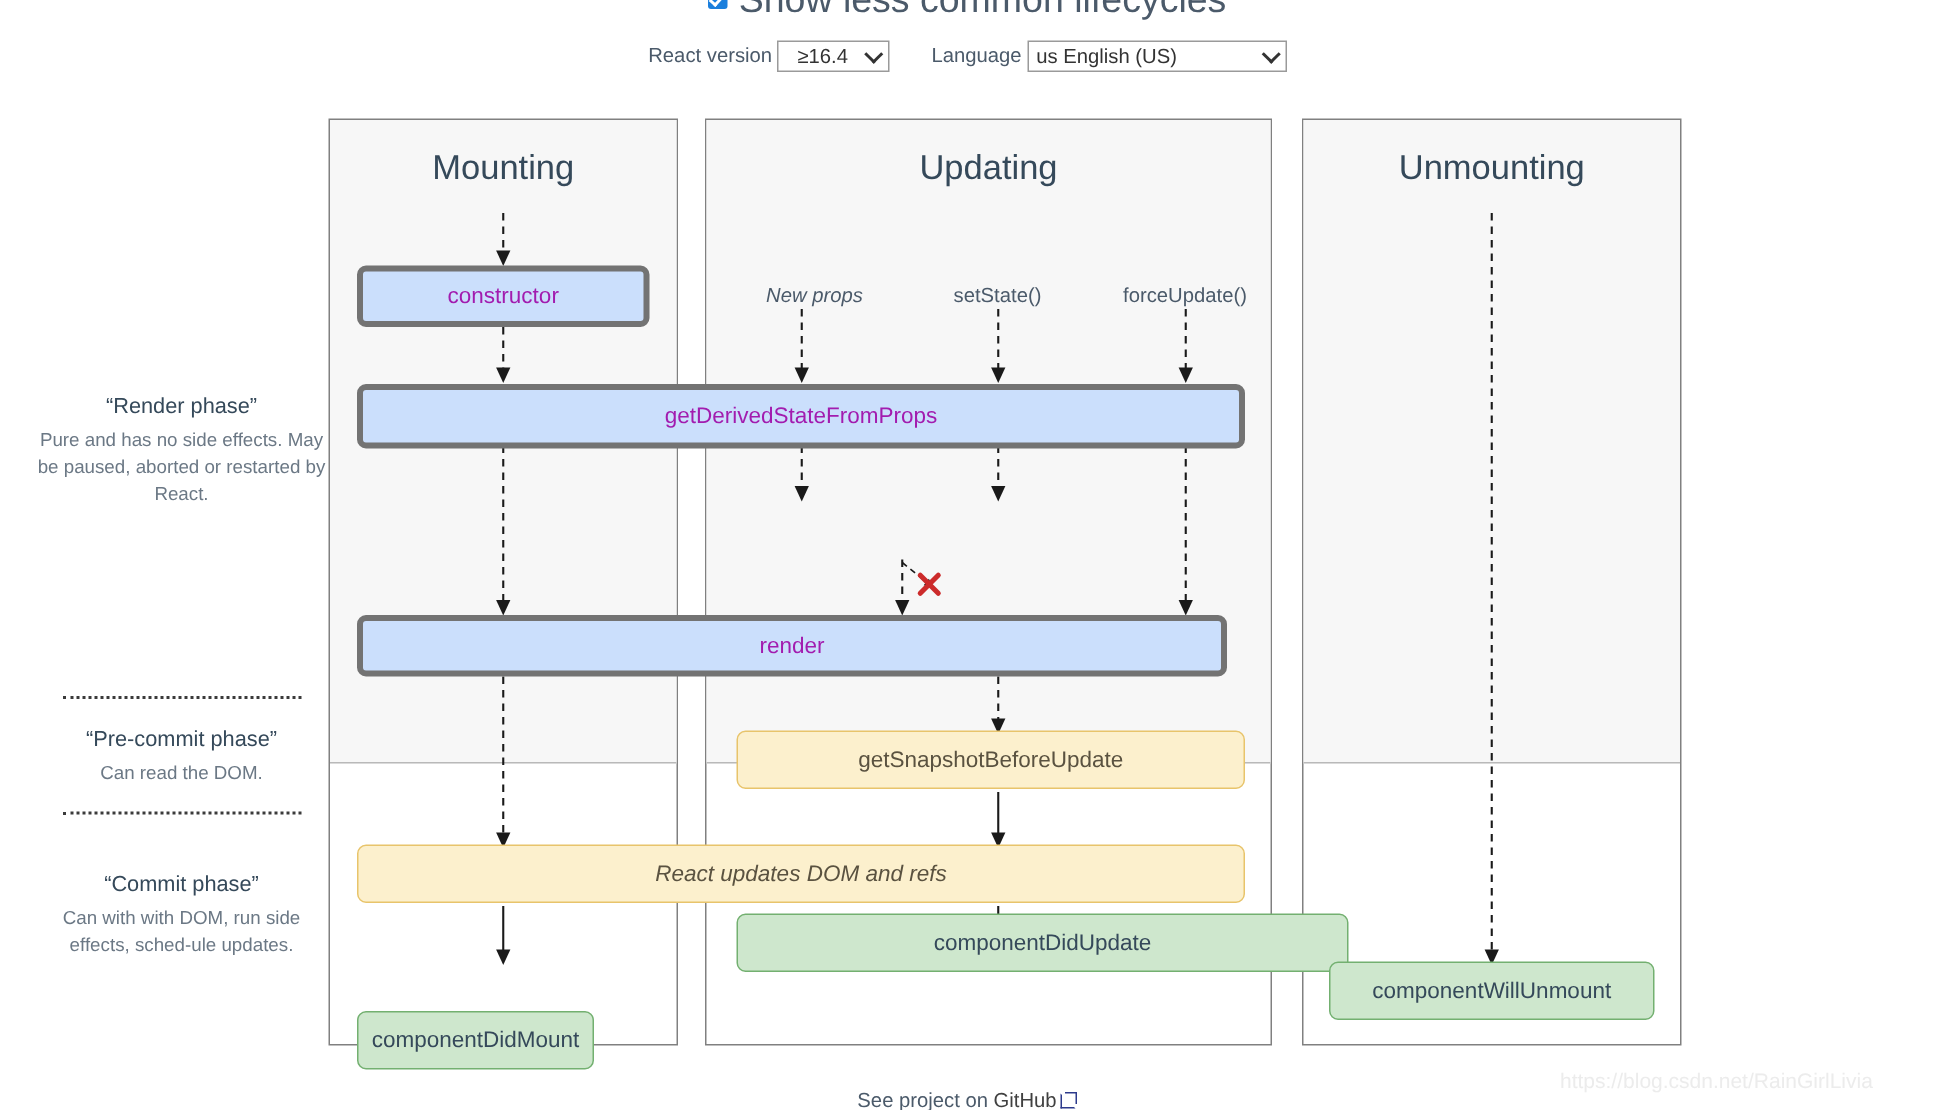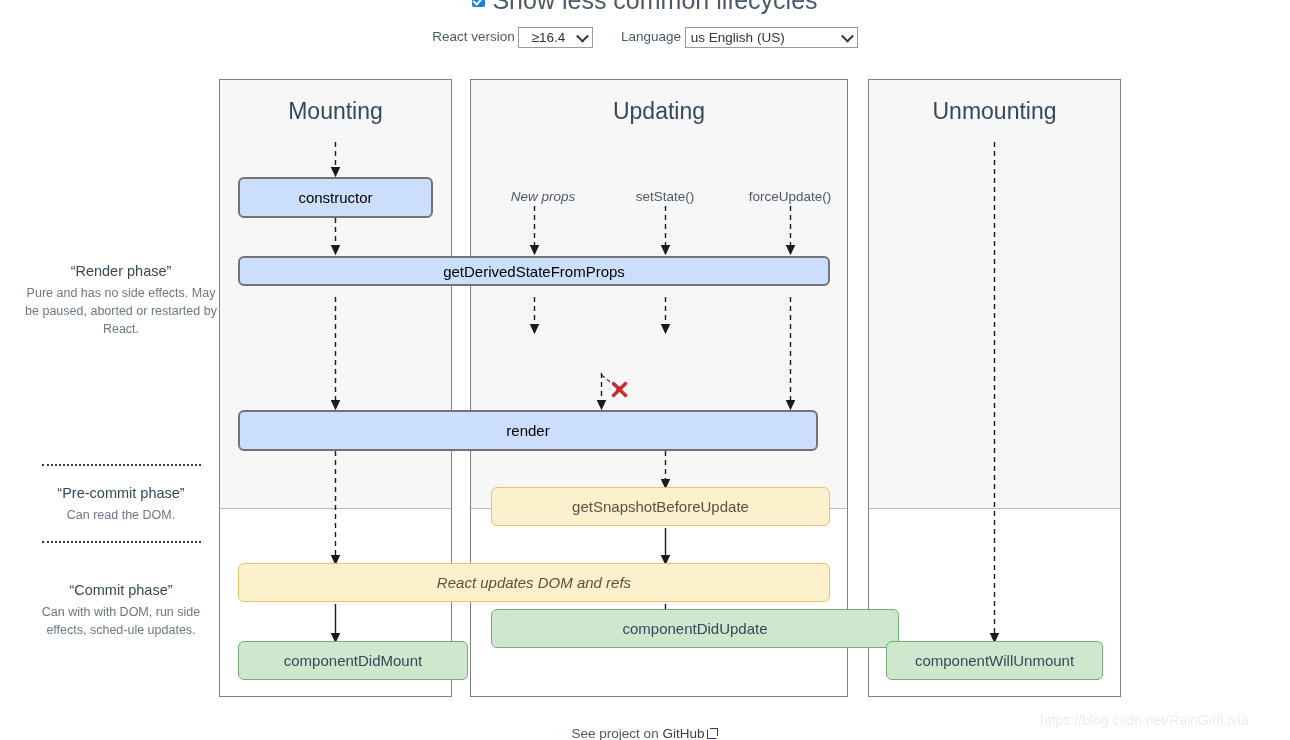--- a/index.html
+++ b/index.html
@@ -64,21 +64,21 @@
   .phase{position:absolute;text-align:center;width:200px;left:21px;}
   .phase .ph-title{font-size:14.5px;color:#35495a;margin-bottom:5px;white-space:nowrap;}
   .phase .ph-desc{font-size:12.5px;color:#6b7885;line-height:18px;}
 
   
   .box{
     position:absolute;box-sizing:border-box;border-radius:6px;
     display:flex;align-items:center;justify-content:center;
     font-size:15px;text-align:center;
   }
-  .box.blue{background:#cbdffc;border:2px solid #737373;color:#000000;}
+  .box.blue{background:#cbdffc;border:4px solid #737373;color:#a21caf;}
   .box.yellow{background:#fcf0cd;border:1px solid #e8c46b;color:#5a5240;}
   .box.green{background:#cee7cd;border:1px solid #73b070;color:#35495a;}
   .box.italic{font-style:italic;}
 
   
   .arrows{position:absolute;left:0;top:0;width:1290px;height:740px;pointer-events:none;}
 
   
   .trig{position:absolute;font-size:13.5px;color:#4b5a6a;text-align:center;white-space:nowrap;transform:translateX(-50%);}
   .trig.it{font-style:italic;}
@@ -195,30 +195,30 @@
     </g>
 
     <g stroke="#cc2b2b" stroke-width="3.4" stroke-linecap="round">
       <path d="M613.5,383.5 L625.5,395.5"></path>
       <path d="M625.5,383.5 L613.5,395.5"></path>
     </g>
   </svg>
 
   <div class="box blue" style="left:238px;top:177px;width:195px;height:41px;">constructor</div>
 
-  <div class="box blue" style="left:238px;top:256px;width:592px;height:30px;">getDerivedStateFromProps</div>
+  <div class="box blue" style="left:238px;top:256px;width:592px;height:43px;">getDerivedStateFromProps</div>
 
 
   <div class="box blue" style="left:238px;top:410px;width:580px;height:41px;">render</div>
 
   <div class="box yellow" style="left:491px;top:487px;width:339px;height:39px;">getSnapshotBeforeUpdate</div>
 
   <div class="box yellow italic" style="left:238px;top:563px;width:592px;height:39px;">React updates DOM and refs</div>
 
-  <div class="box green" style="left:238px;top:641px;width:230px;height:39px;">componentDidMount</div>
+  <div class="box green" style="left:238px;top:674px;width:158px;height:39px;">componentDidMount</div>
 
   <div class="box green" style="left:491px;top:609px;width:408px;height:39px;">componentDidUpdate</div>
 
   <div class="box green" style="left:886px;top:641px;width:217px;height:39px;">componentWillUnmount</div>
 
   <div class="footer">
     <span>See project on </span><a href="#">GitHub</a><span class="ext-ic"></span>
   </div>
 
   <div class="watermark">https://blog.csdn.net/RainGirlLivia</div>

